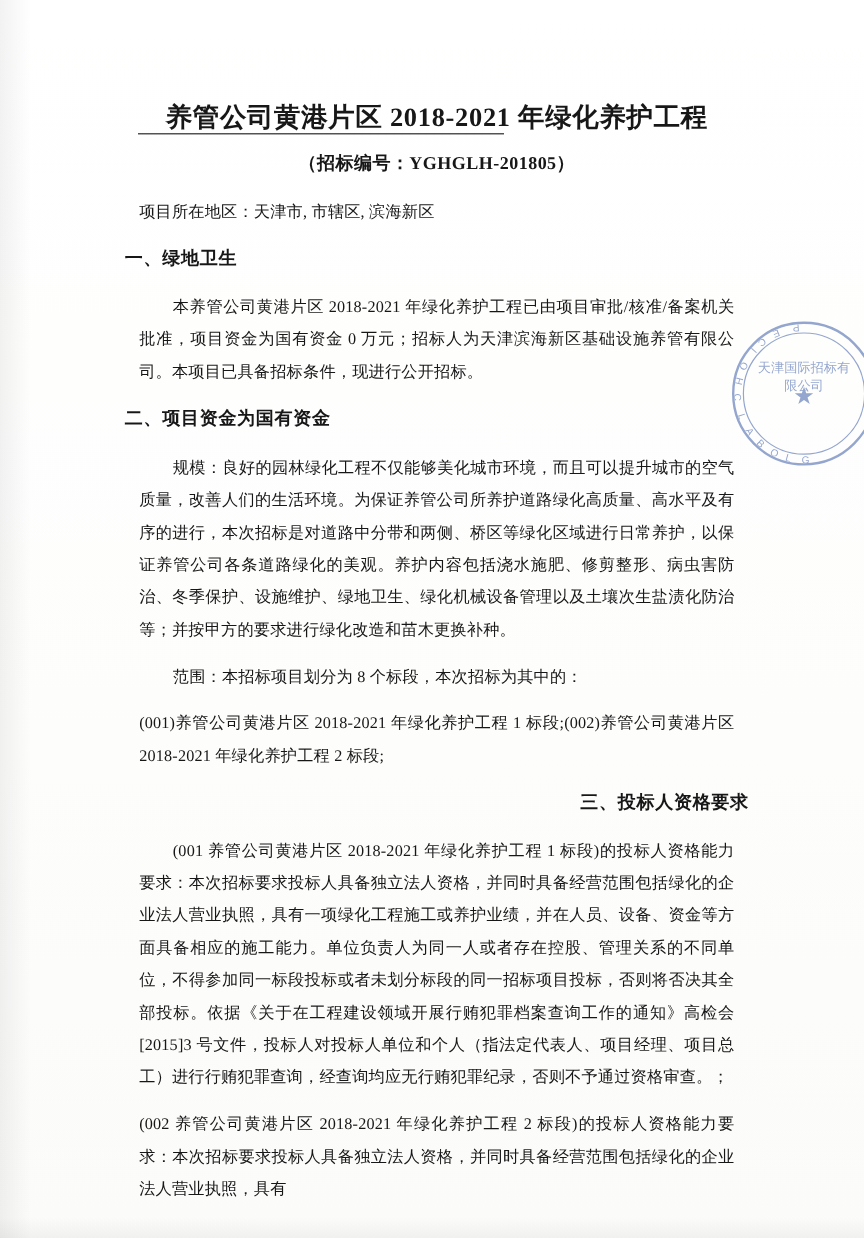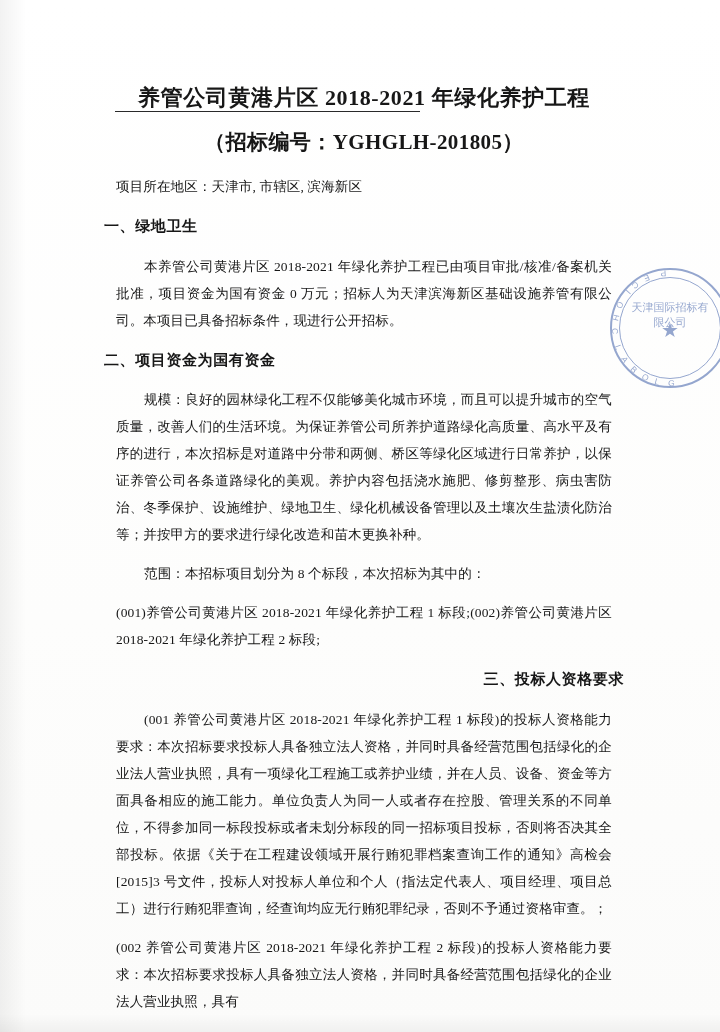--- a/index.html
+++ b/index.html
@@ -30,21 +30,21 @@
   .doc-title {
     text-align: center;
     font-size: 22px;
     font-weight: bold;
     letter-spacing: 0.6px;
     margin: 0 0 2px 0;
     line-height: 1.8;
   }
   .doc-subtitle {
     text-align: center;
-    font-size: 21px;
+    font-size: 15px;
     font-weight: bold;
     letter-spacing: 0.4px;
     margin: 6px 0 0 0;
     line-height: 1.8;
   }
   .title-underline {
     position: absolute;
     left: 115px;
     top: 111px;
     width: 305px;

